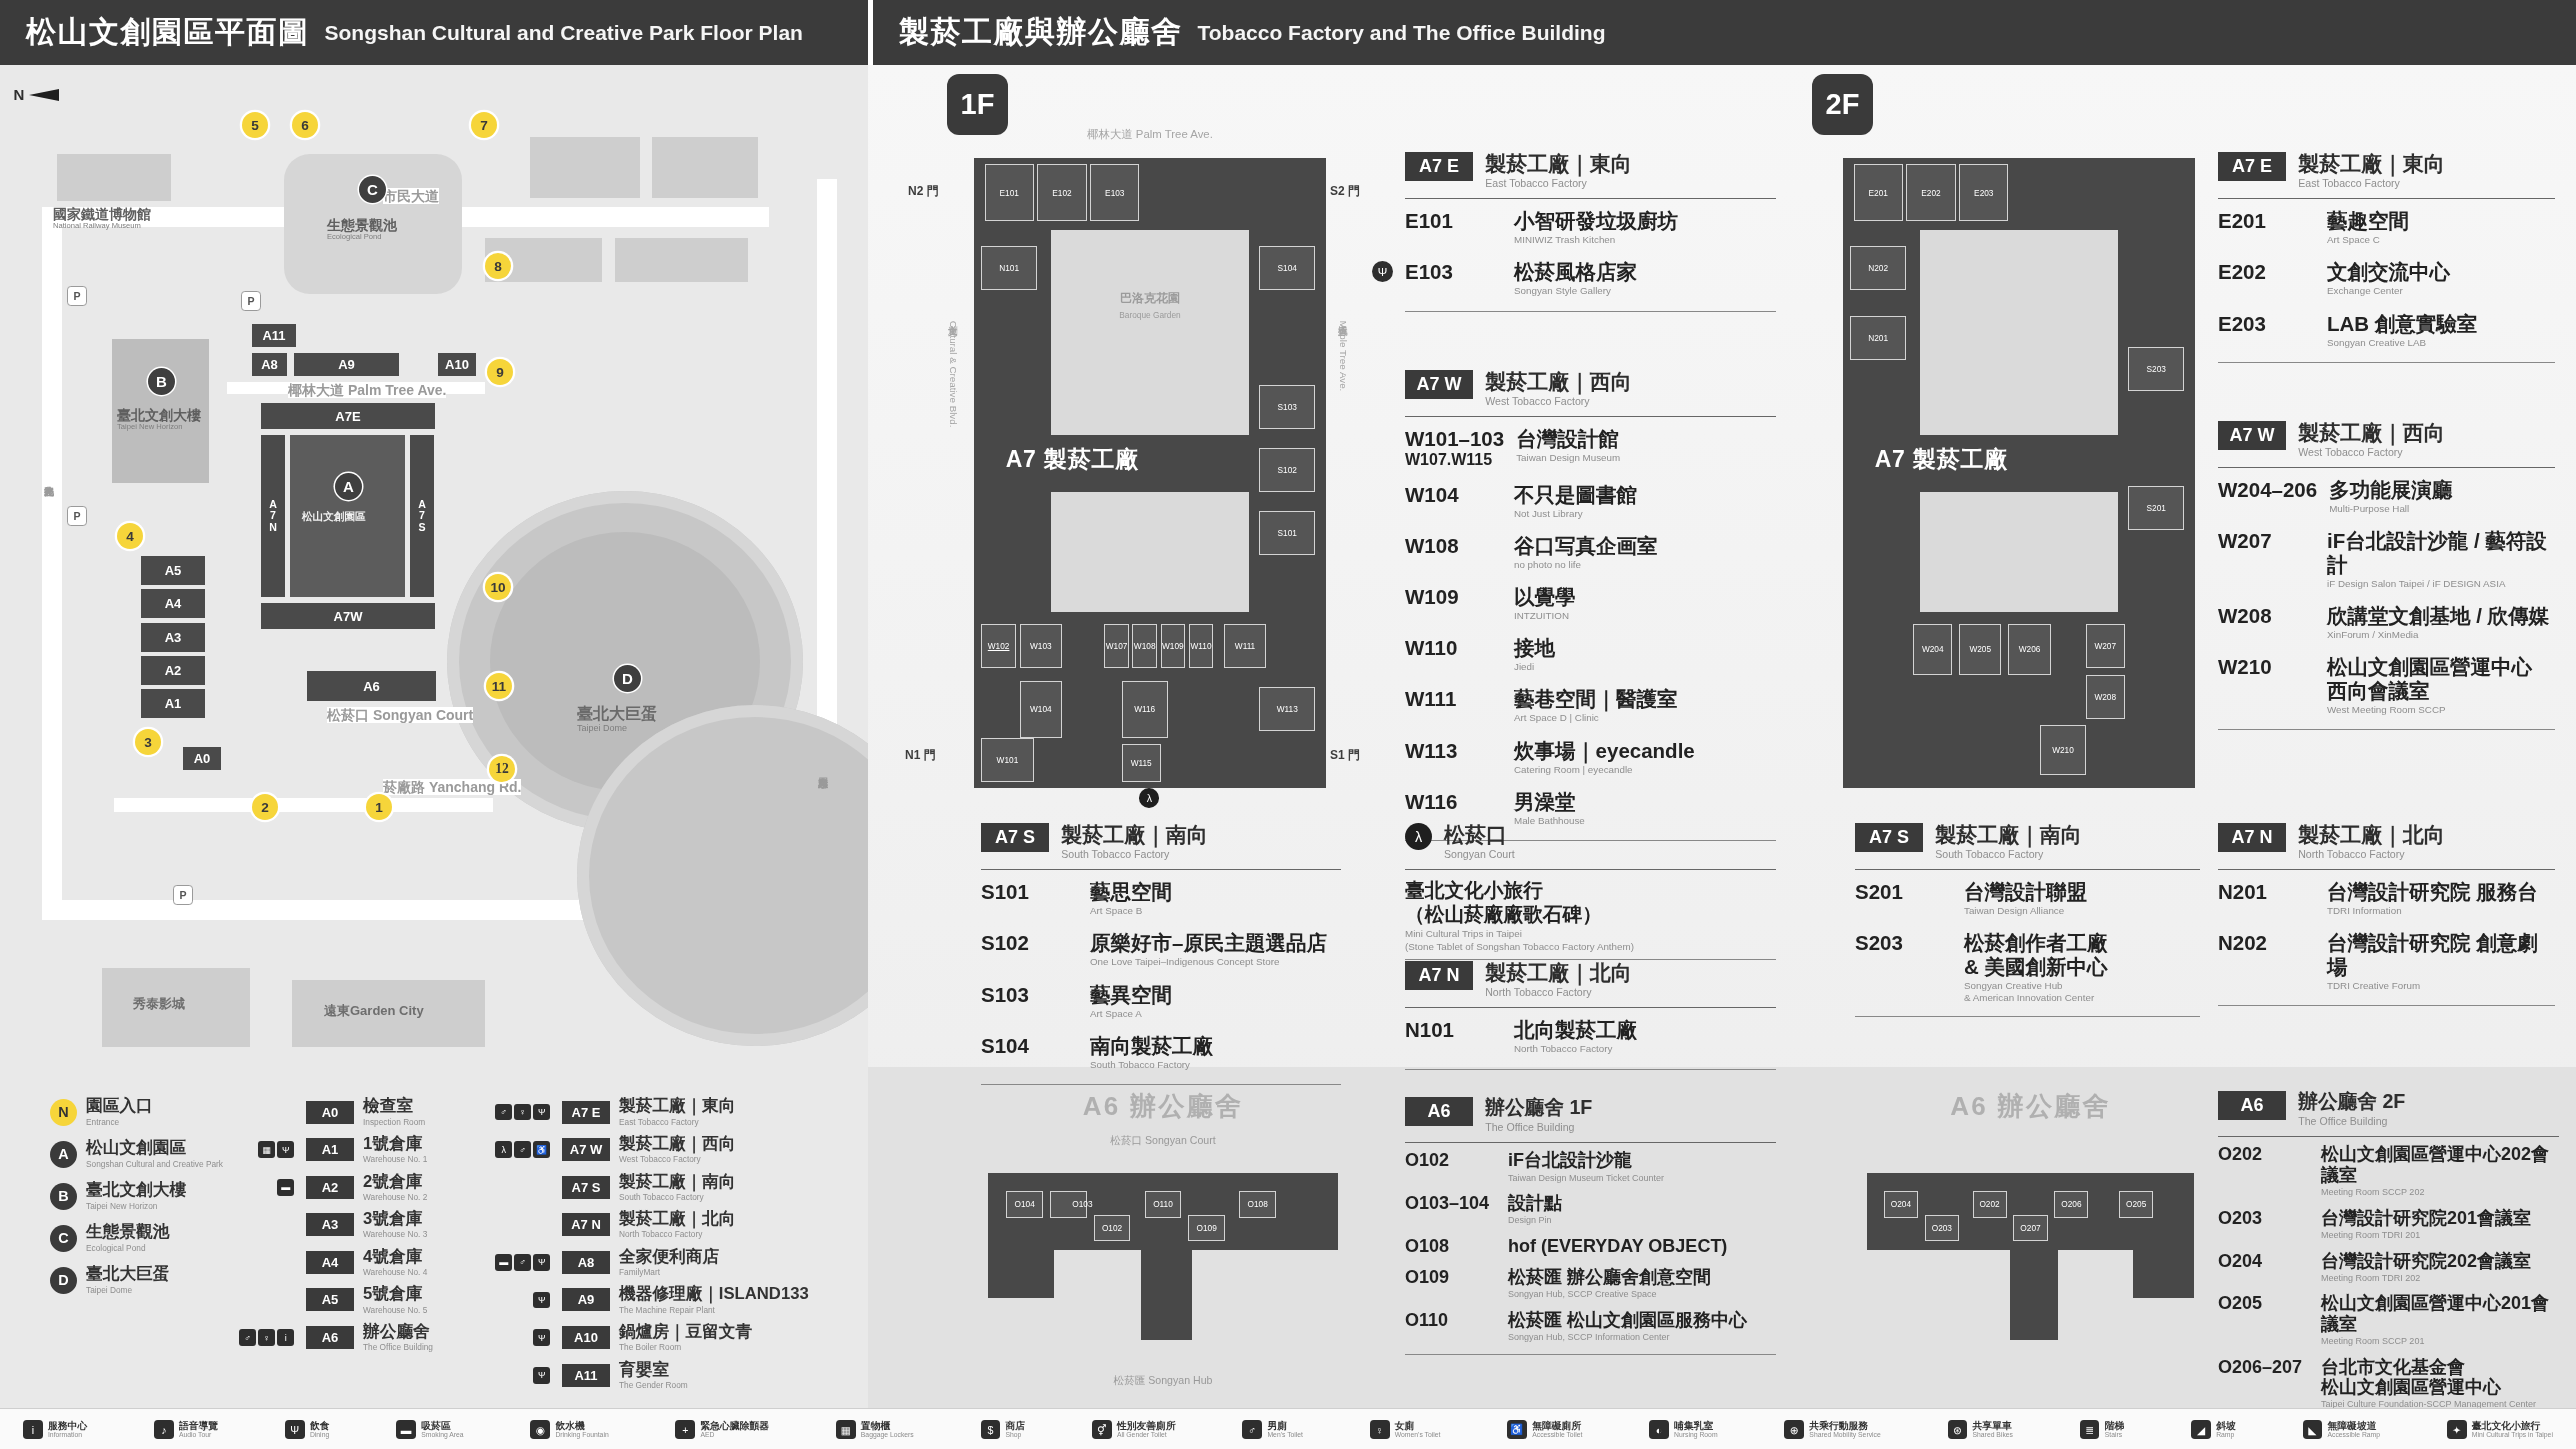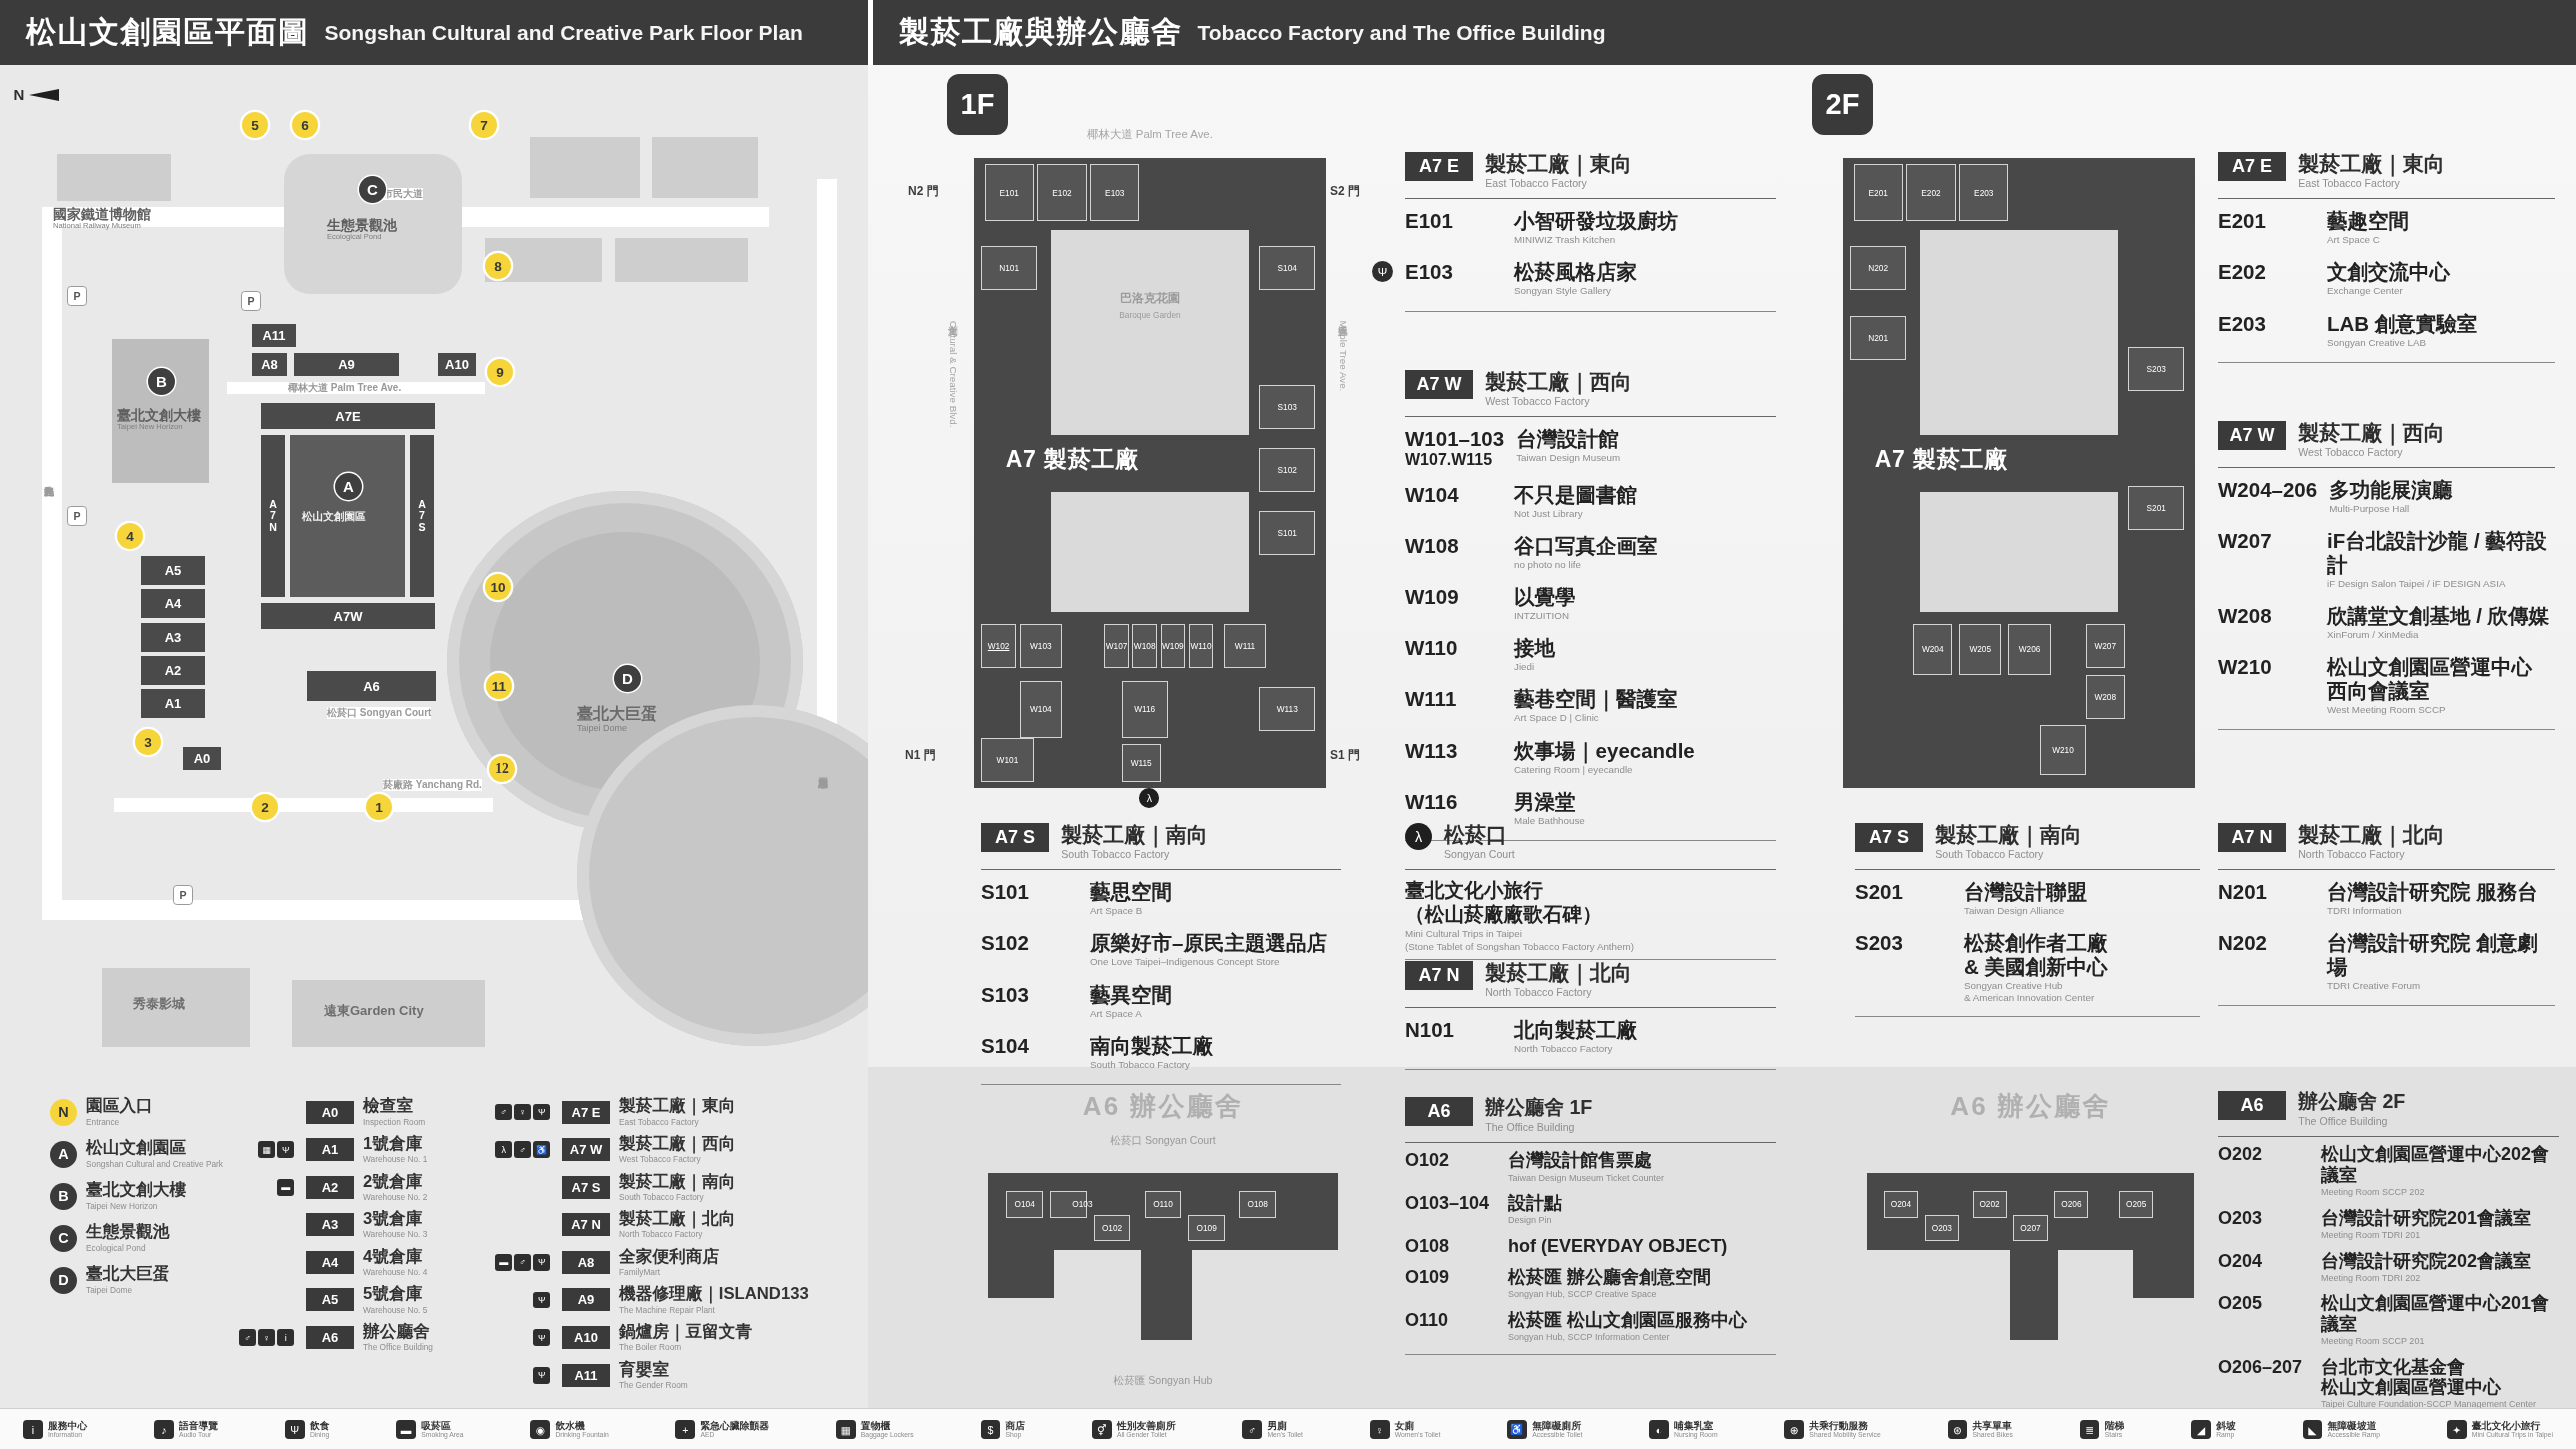--- a/index.html
+++ b/index.html
@@ -29,21 +29,21 @@
   .bldg-box.dkA{background:#5c5c5c}
   .bldg-box.md{background:#bdbdbd}
   .bldg-box.lt{background:#cecece}
   .bldg-box.pond{background:#d6d6d6;border-radius:26px}
   .bldg-box.vert .bldg-lbl{white-space:pre-line;line-height:1.05;font-size:10.6px;text-align:center}
   .map-lbl{position:absolute;color:#7d7d7d;font-size:10.6px;line-height:1.15;display:flex;flex-direction:column;z-index:4}
   .map-lbl .l-zh{font-weight:bold}
   .map-lbl .l-en{font-size:7.6px;font-style:normal}
   .map-lbl.sm .l-zh{color:#5f5f5f;font-size:14px}
   .map-lbl.sm-light .l-zh{color:#f0f0f0;font-size:10.6px}
-  .map-lbl.street .l-zh{color:#9a9a9a;font-size:10px}
+  .map-lbl.street .l-zh{color:#9a9a9a;font-size:14px}
   .map-lbl.street-v{writing-mode:vertical-rl}
   .map-lbl.street-v .l-zh{color:#9a9a9a;font-size:9.8px}
   .map-lbl.bldg .l-zh{color:#6e6e6e;font-size:13px}
   .map-lbl.dome .l-zh{color:#6a6a6a;font-size:16px}
   .map-lbl.dome .l-en{font-size:9px}
   .num-badge{position:absolute;width:26px;height:26px;border-radius:50%;background:#f6d53a;color:#3a3a3a;font-weight:bold;font-size:13.6px;display:flex;align-items:center;justify-content:center;box-shadow:0 0 0 2.3px #fff;z-index:6}
   .ltr-badge{position:absolute;width:27px;height:27px;border-radius:50%;background:#3f3f3f;color:#fff;font-weight:bold;font-size:15px;display:flex;align-items:center;justify-content:center;box-shadow:0 0 0 1.5px #fff;z-index:6}
   .p-badge{position:absolute;width:18px;height:18px;background:#fff;border:1.5px solid #9a9a9a;border-radius:3.8px;color:#555;font-size:10.6px;font-weight:bold;display:flex;align-items:center;justify-content:center;z-index:5}
   
   .leg-col{position:absolute;display:flex;flex-direction:column;gap:7.6px}
@@ -1174,21 +1174,21 @@
           <i>The Office Building</i>
         </span>
     </div>
     <div class="dir-rows">
 
     <div class="dir-row">
           <span class="row-icon"></span>
 
           <span class="row-code"><b>O102</b><b class="c2"></b></span>
           <span class="row-txt">
-            <b>台灣設計館售票處</b>
+            <b>iF台北設計沙龍</b>
             <b></b>
             <i>Taiwan Design Museum Ticket Counter</i>
             <i></i>
           </span>
         </div>
         <div class="dir-row">
           <span class="row-icon"></span>
 
           <span class="row-code"><b>O103–104</b><b class="c2"></b></span>
           <span class="row-txt">

